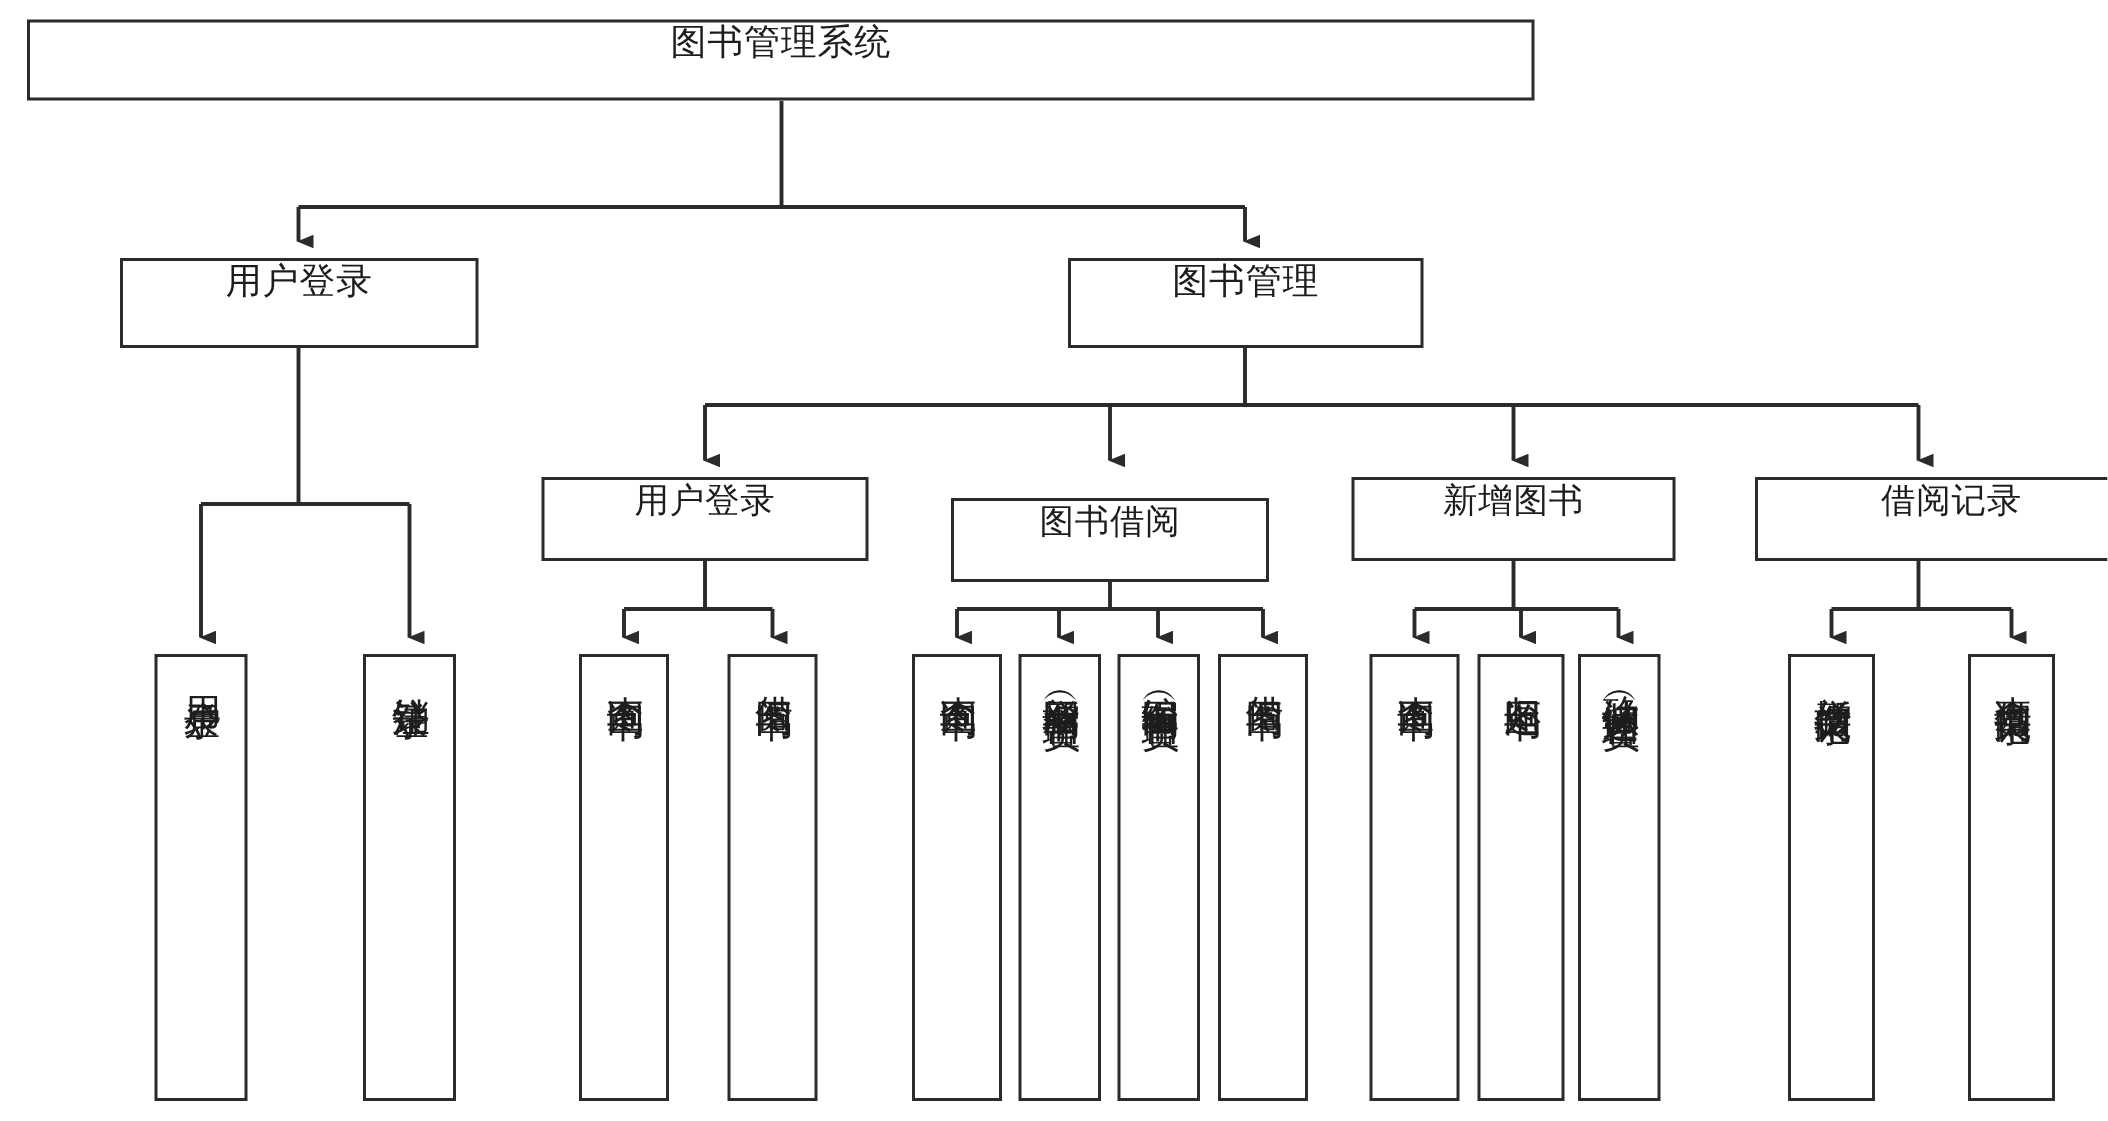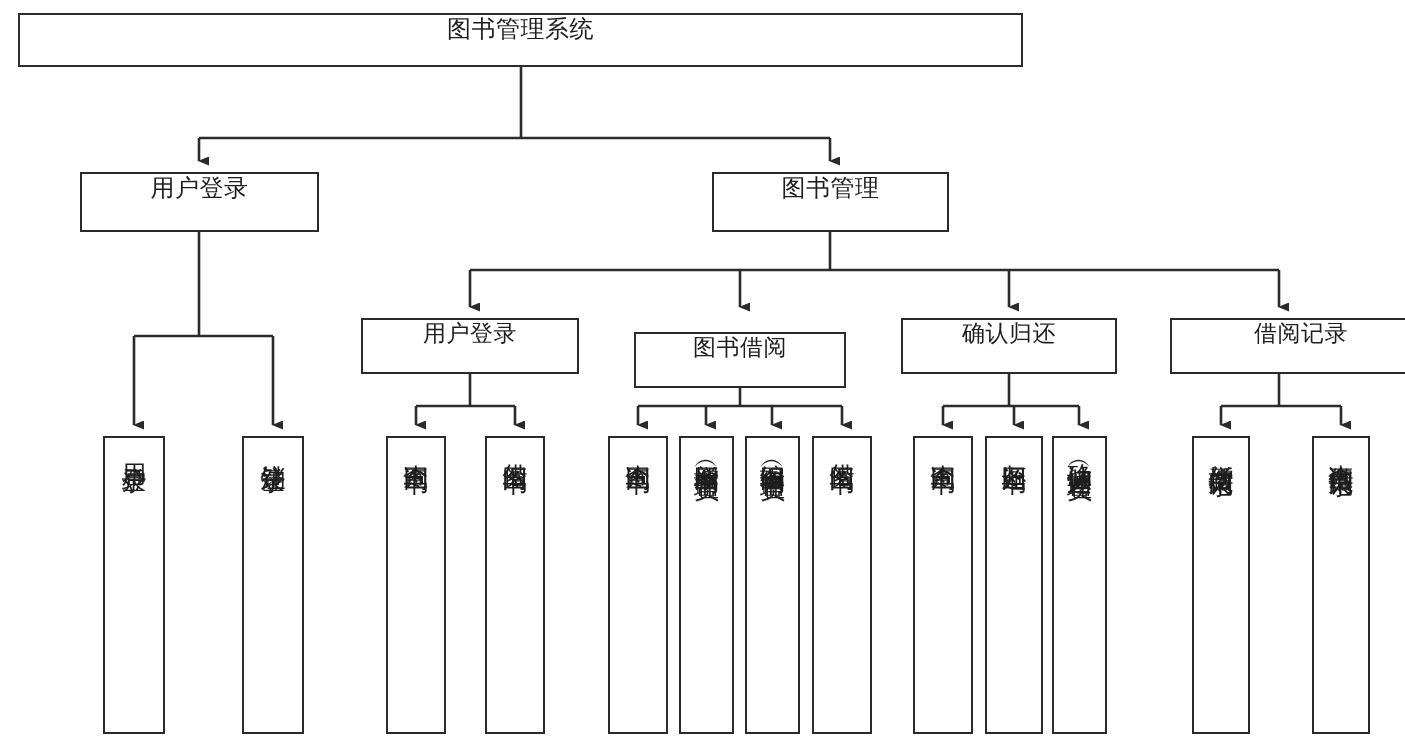--- a/index.html
+++ b/index.html
@@ -132,21 +132,21 @@
       <div class="node level2 horizontal" style="left: 712px; top: 172px; width: 237px; height: 60px;">
         <span class="node-label">图书管理</span>
       </div>
       <div class="node level3 horizontal" style="left: 361px; top: 318px; width: 218px; height: 56px;">
         <span class="node-label">用户登录</span>
       </div>
       <div class="node level3 horizontal" style="left: 634px; top: 332px; width: 212px; height: 56px;">
         <span class="node-label">图书借阅</span>
       </div>
       <div class="node level3 horizontal" style="left: 901px; top: 318px; width: 216px; height: 56px;">
-        <span class="node-label">确认归还</span>
+        <span class="node-label">新增图书</span>
       </div>
       <div class="node level3 horizontal" style="left: 1170px; top: 318px; width: 262px; height: 56px;">
         <span class="node-label">借阅记录</span>
       </div>
       <div class="node leaf vertical" style="left: 103px; top: 436px; width: 62px; height: 298px;">
         <span class="node-label">用户登录</span>
       </div>
       <div class="node leaf vertical" style="left: 242px; top: 436px; width: 62px; height: 298px;">
         <span class="node-label">注销登录</span>
       </div>

